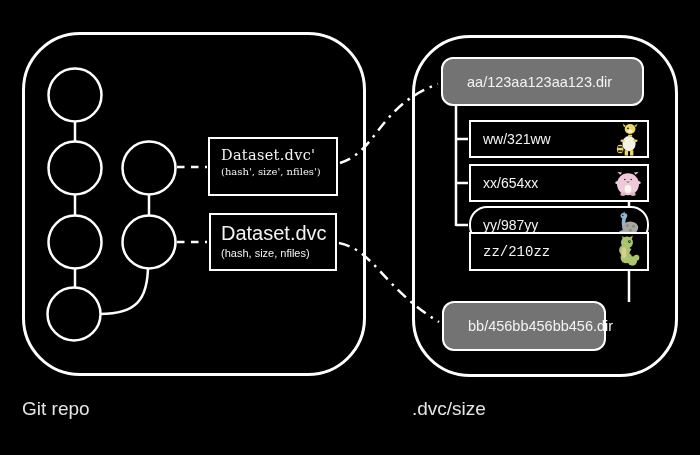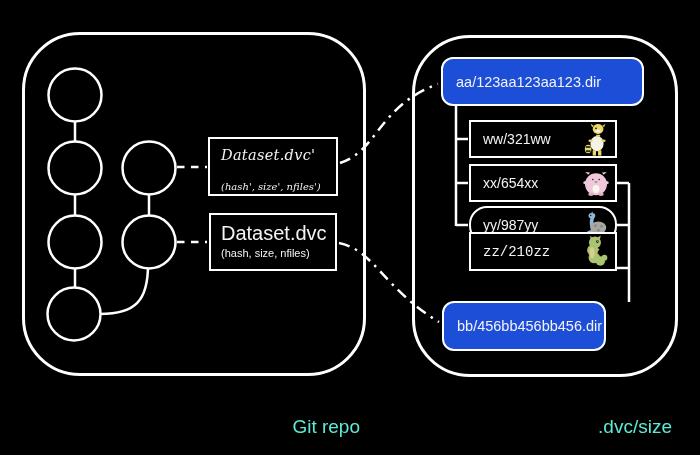--- a/index.html
+++ b/index.html
@@ -5,35 +5,35 @@
   html,body{margin:0;padding:0;background:#000;}
   .canvas{position:relative;width:700px;height:455px;background:#000;overflow:hidden;
           font-family:"Liberation Sans", sans-serif;color:#f3f3f3;}
   .overlay{position:absolute;left:0;top:0;width:700px;height:455px;}
   .panel{position:absolute;border:3px solid #fff;border-radius:58px;background:transparent;}
   .panel-left{left:22px;top:32px;width:338px;height:338px;}
   .panel-right{left:412px;top:35px;width:260px;height:336px;}
   .meta-box{position:absolute;border:2.5px solid #fff;background:#000;box-sizing:border-box;}
   .box-prev{left:208px;top:137px;width:130px;height:59px;padding:8px 0 0 11px;}
   .box-cur{left:209px;top:213px;width:128px;height:58px;padding:7px 0 0 10px;}
-  .hand{font-family:"DejaVu Serif", serif;font-style:italic;}
+  .hand{font-family:"DejaVu Serif", serif;}
   .box-prev .title{font-size:14.5px;letter-spacing:.3px;}
-  .box-prev .sub{font-size:10px;margin-top:18px;}
+  .box-prev .sub{font-size:10px;margin-top:3px;}
   .box-cur .title{font-size:20px;}
   .box-cur .sub{font-size:11px;margin-top:2px;}
-  .dir-box{position:absolute;border:2.5px solid #fff;border-radius:12px;background:#1d4ed8;
-           box-sizing:border-box;display:flex;align-items:center;padding-left:13px;font-size:14.5px;}
+  .dir-box{position:absolute;border:2.5px solid #fff;border-radius:12px;background:#737373;
+           box-sizing:border-box;display:flex;align-items:center;padding-left:24px;font-size:14.5px;}
   .dir-top{left:441px;top:57px;width:203px;height:49px;}
   .dir-bottom{left:442px;top:301px;width:164px;height:50px;}
-  .file-box{position:absolute;left:469px;width:148px;height:38px;border:2.5px solid #fff;
+  .file-box{position:absolute;left:469px;width:180px;height:38px;border:2.5px solid #fff;
             background:#000;box-sizing:border-box;display:flex;align-items:center;
             justify-content:space-between;padding:0 5px 0 12px;font-size:14px;}
   .fb-ww{top:120px;} .fb-xx{top:164px;gap:25px;} .fb-yy{top:206px;border-radius:18px;} .fb-zz{top:232px;height:39px;font-family:Liberation Mono, monospace;}
   .sprite{width:28px;height:33px;display:block;flex:0 0 auto;}
-  .panel-label{position:absolute;top:398px;text-align:right;font-size:19px;color:#5eead4;margin-top:18px;}
+  .panel-label{position:absolute;top:398px;text-align:left;font-size:19px;color:#e5e5e5;}
   .label-git{left:22px;width:338px;}
   .label-cache{left:412px;width:260px;}
 </style>
 </head>
 <body>
 
 <div class="canvas">
 
   <svg class="overlay" viewBox="0 0 700 455">
     <g stroke="#fff" stroke-width="2.5" fill="none">

